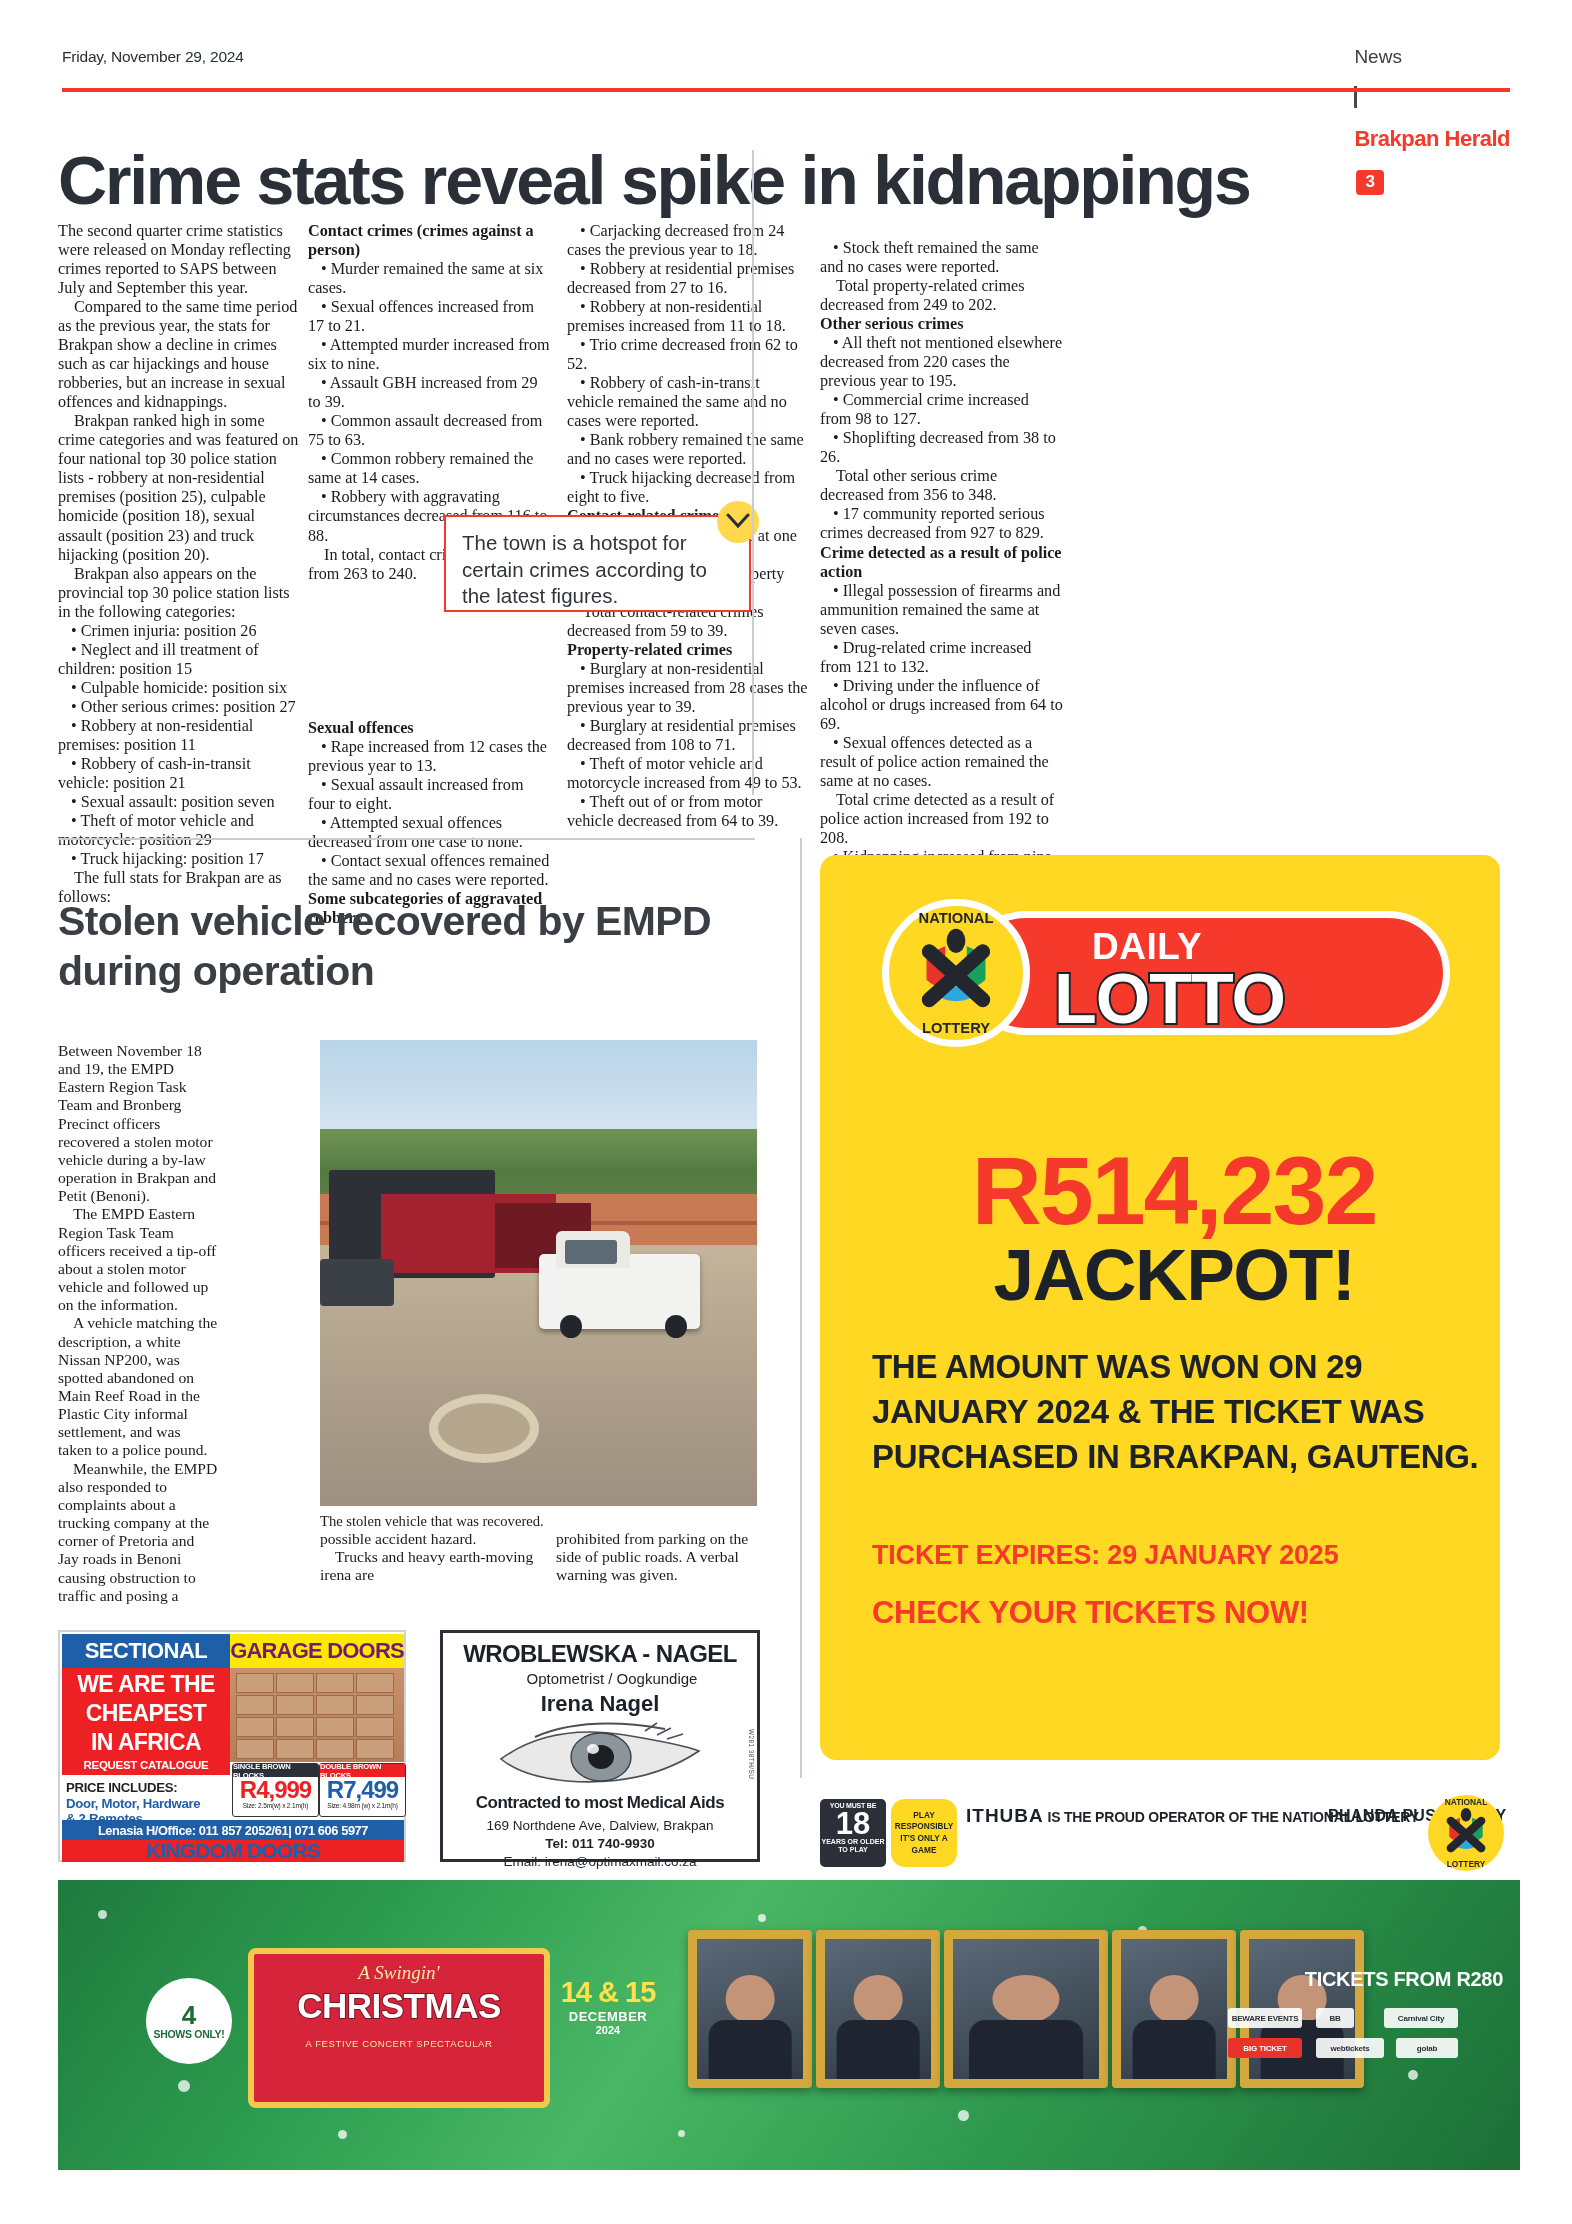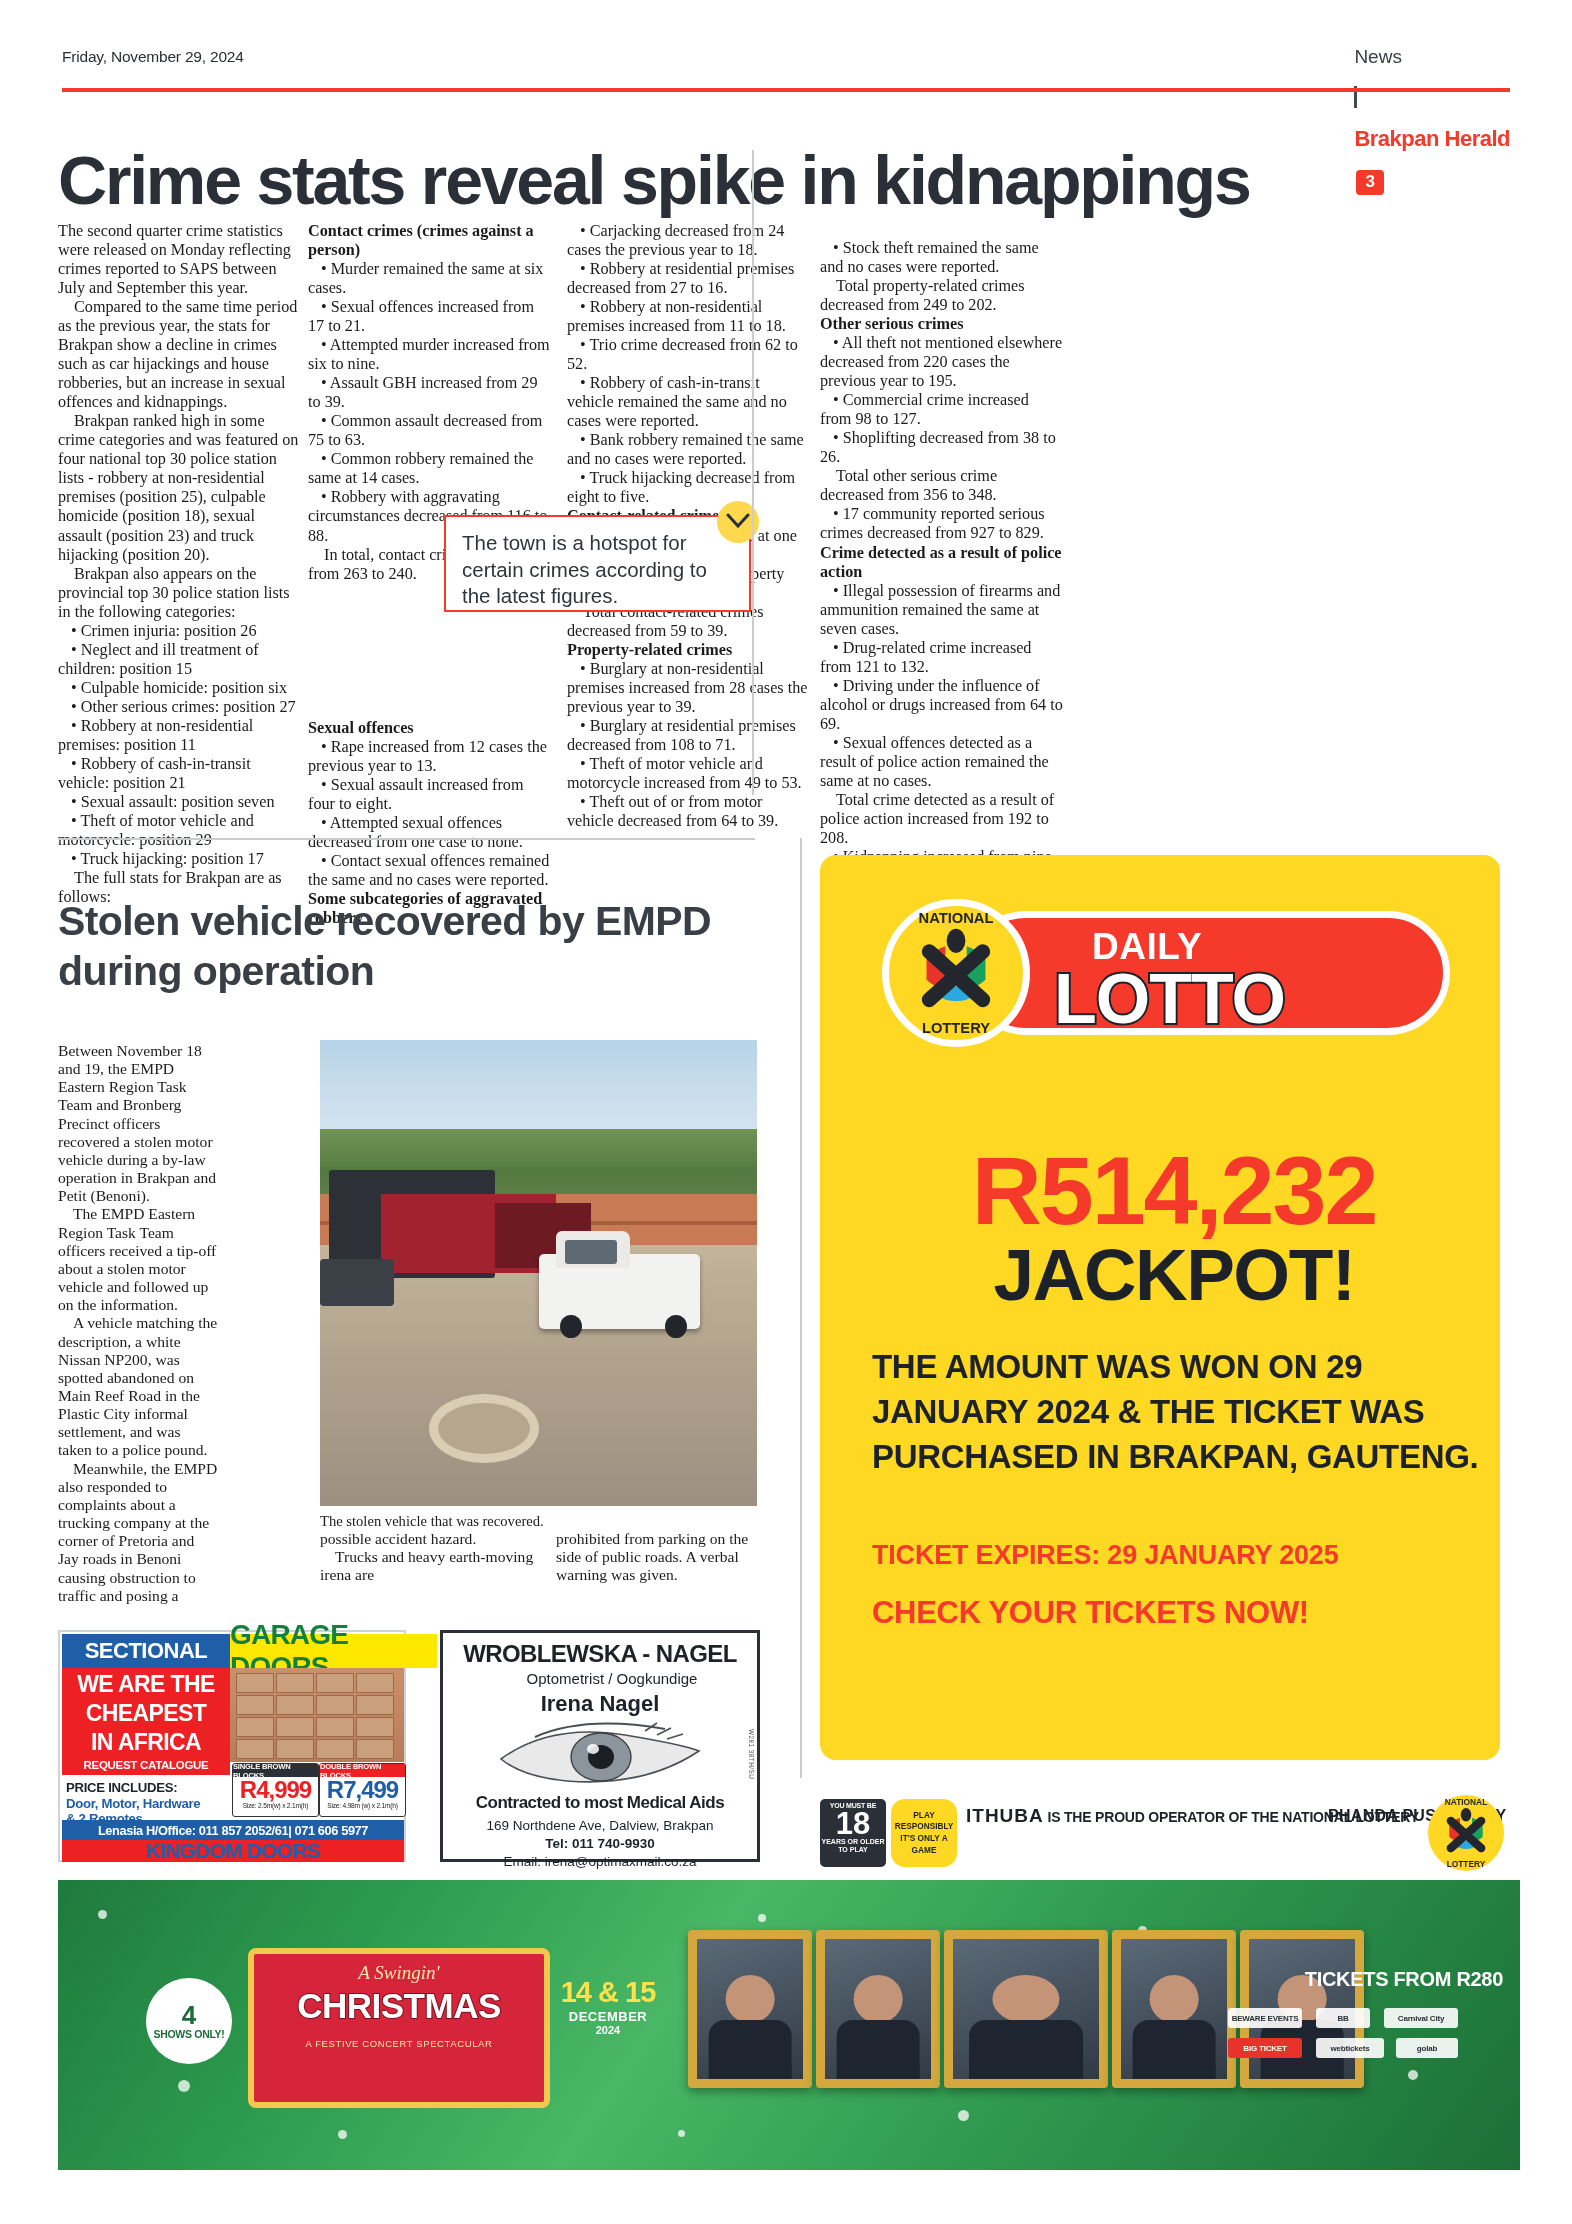--- a/index.html
+++ b/index.html
@@ -123,22 +123,22 @@
     line-height:1.42;color:#1d2228;font-weight:bold;letter-spacing:-0.2px;}
   .ithuba b{font-size:19px;letter-spacing:1px;}
   .phanda{position:absolute;left:508px;top:10px;font-family:"Liberation Sans",sans-serif;font-weight:bold;
     font-size:16px;line-height:1.34;color:#1d2228;letter-spacing:0.3px;}
   .nl-small{position:absolute;left:608px;top:0px;width:76px;height:76px;border-radius:50%;background:#ffd824;}
 
   
   .ad-garage{position:absolute;left:58px;top:1630px;width:348px;height:232px;border:2px solid #d0d3d6;box-sizing:border-box;background:#fff;}
   .gd-sect{position:absolute;left:2px;top:2px;width:168px;height:34px;background:#1f5fa8;color:#fff;
     font-family:"Liberation Sans",sans-serif;font-weight:bold;font-size:22px;display:flex;align-items:center;justify-content:center;letter-spacing:-0.5px;}
-  .gd-doors{position:absolute;left:170px;top:2px;width:207px;height:34px;background:#ffe800;color:#15803d;
-    font-family:"Liberation Sans",sans-serif;font-weight:bold;font-size:28px;display:flex;align-items:center;justify-content:center;letter-spacing:-0.8px;}
+  .gd-doors{position:absolute;left:170px;top:2px;width:174px;height:34px;background:#ffe800;color:#701a75;
+    font-family:"Liberation Sans",sans-serif;font-weight:bold;font-size:22px;display:flex;align-items:center;justify-content:center;letter-spacing:-0.8px;}
   .gd-red{position:absolute;left:2px;top:36px;width:168px;height:107px;background:#ed2024;color:#fff;
     font-family:"Liberation Sans",sans-serif;font-weight:bold;text-align:center;}
   .gd-red .l{font-size:23px;line-height:1.13;letter-spacing:-0.6px;padding-top:3px;}
   .gd-req{font-size:11.5px;line-height:1.2;padding-top:4px;letter-spacing:-0.3px;}
   .gd-img{position:absolute;left:170px;top:36px;width:174px;height:94px;
     background:linear-gradient(180deg,#c9906a 0%,#b67d58 100%);}
   .gd-panel{position:absolute;border:1.5px solid #9a6a4a;background:#caa07c;}
   .gd-price{position:absolute;top:131px;width:85px;height:52px;border:1.5px solid #333;background:#fff;border-radius:3px;}
   .gd-price .cap{height:13px;background:#2b3038;color:#fff;font-family:"Liberation Sans",sans-serif;font-weight:bold;
     font-size:7.6px;display:flex;align-items:center;justify-content:center;letter-spacing:-0.2px;}
@@ -522,21 +522,21 @@
         <div class="body"></div>
     </div>
     <div class="frame" style="left:1182px">
       <div class="face"></div>
         <div class="body"></div>
     </div>
 
     <div class="xm-tickets">TICKETS FROM R280</div>
     <div class="xm-logos">
       <div class="xm-logo" style="left:0;top:0;width:74px;height:20px">BEWARE EVENTS</div>
-      <div class="xm-logo" style="left:88px;top:0;width:54px;height:20px">BB</div>
+      <div class="xm-logo" style="left:88px;top:0;width:38px;height:20px">BB</div>
       <div class="xm-logo" style="left:156px;top:0;width:74px;height:20px">Carnival City</div>
       <div class="xm-logo" style="left:0;top:30px;width:74px;height:20px;background:#e8332a;color:#fff">BIG TICKET</div>
       <div class="xm-logo" style="left:88px;top:30px;width:68px;height:20px">webtickets</div>
       <div class="xm-logo" style="left:168px;top:30px;width:62px;height:20px">golab</div>
     </div>
   </div>
 
 </div>
 
 </body></html>

